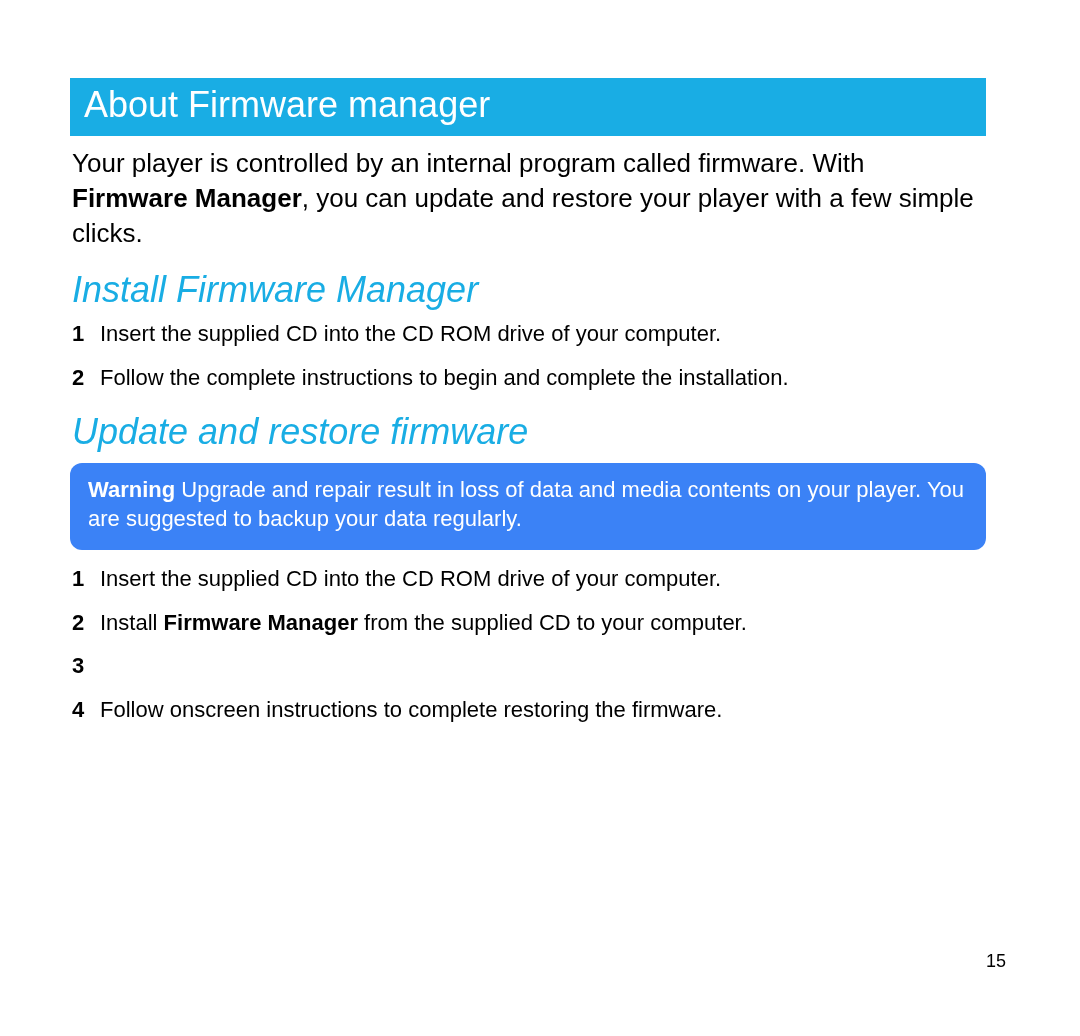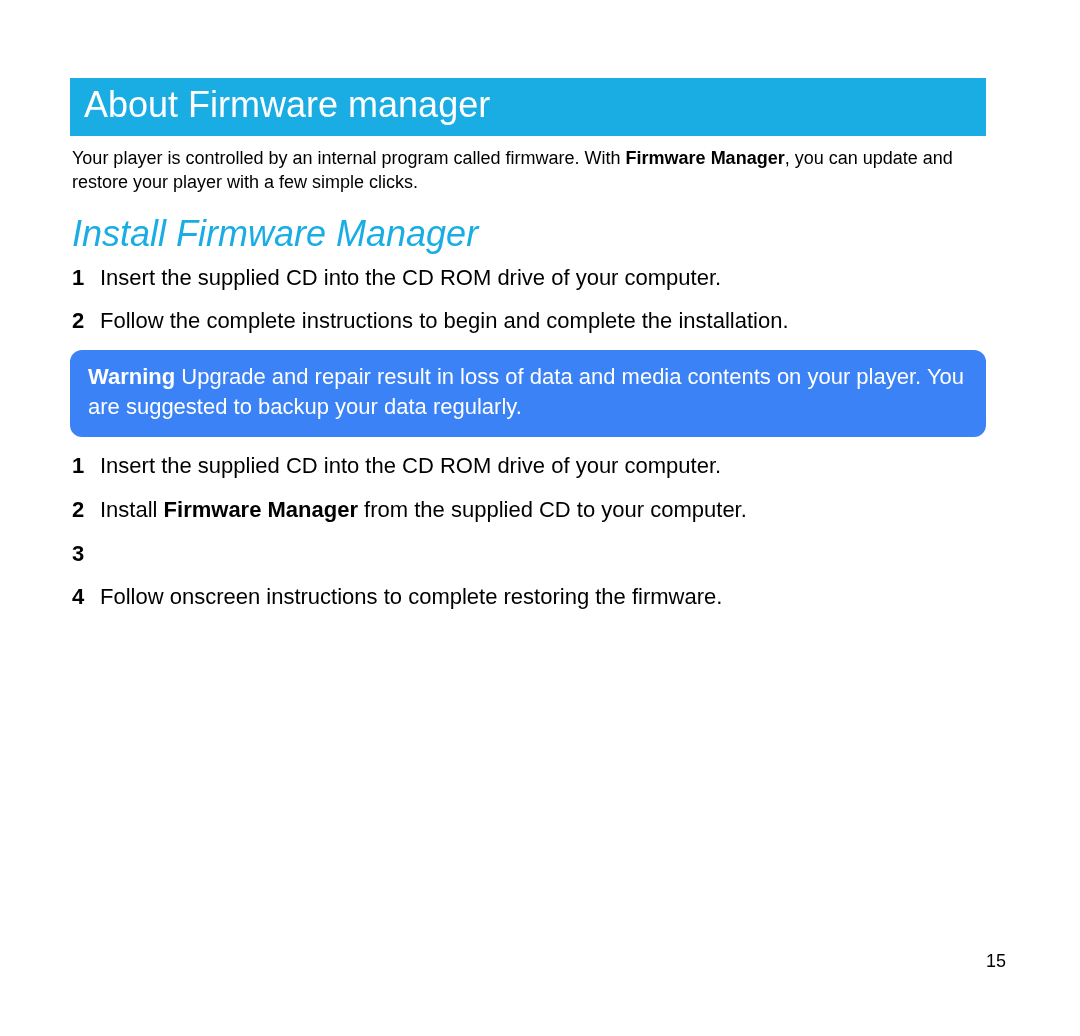--- a/index.html
+++ b/index.html
@@ -16,21 +16,21 @@
   }
   .title-bar {
     background: #19ade4;
     color: #ffffff;
     font-size: 36px;
     font-weight: 400;
     padding: 6px 14px 10px 14px;
     margin-bottom: 10px;
   }
   .intro {
-    font-size: 18px;
+    font-size: 26px;
     line-height: 1.35;
     margin: 0 2px 18px 2px;
   }
   .intro .b { font-weight: 700; }
   .section-heading {
     color: #19ade4;
     font-size: 36px;
     font-weight: 400;
     margin: 18px 2px 8px 2px;
     font-style: italic;
@@ -89,20 +89,21 @@
     <li>
       <span class="step-num">1</span>
       <span class="step-text">Insert the supplied CD into the CD ROM drive of your computer.</span>
     </li>
     <li>
       <span class="step-num">2</span>
       <span class="step-text">Follow the complete instructions to begin and complete the installation.</span>
     </li>
   </ol>
 
+  <h2 class="section-heading">Update and restore firmware</h2>
 
   <div class="warning-box">
     <span class="b">Warning</span><span> Upgrade and repair result in loss of data and media contents on your player. You are suggested to backup your data regularly.</span>
   </div>
 
   <ol class="step-list">
     <li>
       <span class="step-num">1</span>
       <span class="step-text">
         <span>Insert the supplied CD into the CD ROM drive of your computer.</span>

